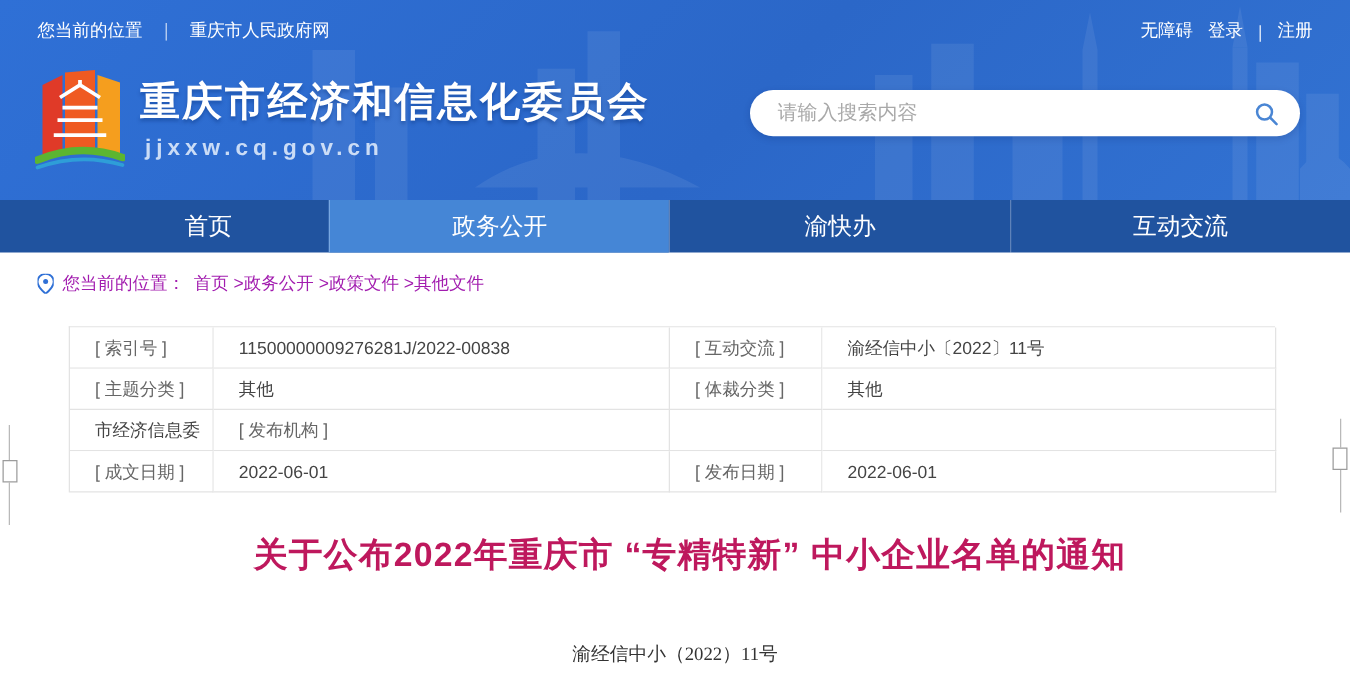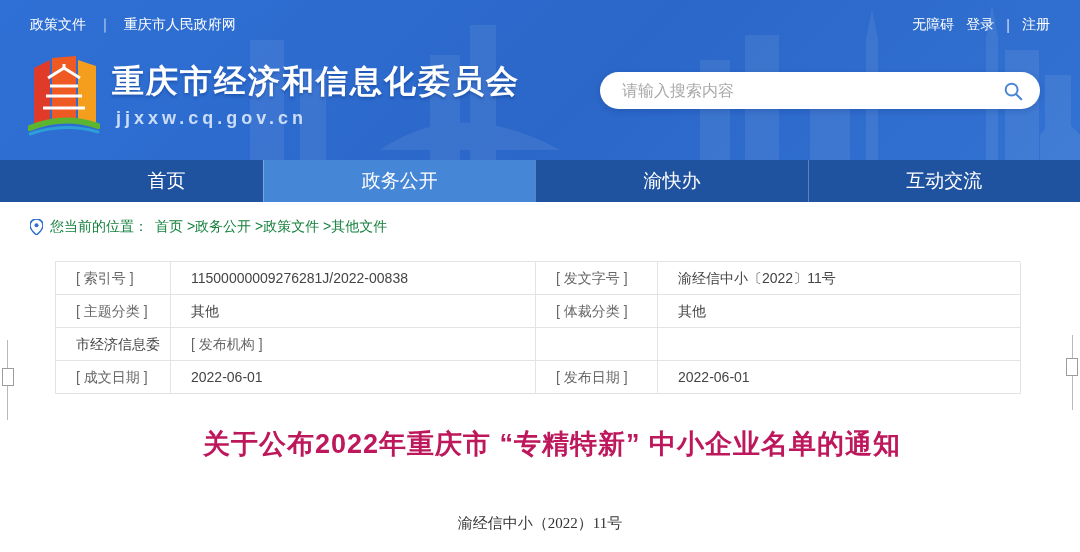--- a/index.html
+++ b/index.html
@@ -40,21 +40,21 @@
   .nav { display:flex; height:42px; background:#20539f; padding-left:70px; }
   .nav-item { width:282px; height:100%; display:flex; align-items:center; justify-content:center;
               color:#fff; font-size:19px; cursor:pointer; position:relative; }
   .nav-item:first-child { width:200px; }
   .nav-item + .nav-item { border-left:1px solid rgba(255,255,255,.28); }
   .nav-item.active { background:#4586d6; }
 
   
   .content { position:relative; background:#fff; }
   .breadcrumb { display:flex; align-items:center; gap:7px;
-                margin:16px 0 0 30px; font-size:14px; color:#15803d; }
+                margin:16px 0 0 30px; font-size:14px; color:#a21caf; }
   .pin-icon { width:13px; height:16px; }
 
   .doc-table { display:grid; grid-template-columns:115px 365px 122px 363px;
                margin:25px 0 0 55px; width:965px;
                border-top:1px solid #e3e3e3; border-left:1px solid #e3e3e3;
                font-size:14px; }
   .doc-table .cell { height:33px; line-height:32px; padding-left:20px;
                      border-right:1px solid #e3e3e3; border-bottom:1px solid #e3e3e3;
                      white-space:nowrap; overflow:hidden; background:#fff; }
   .doc-table .lbl { color:#666; }
@@ -91,21 +91,21 @@
         <rect x="866" y="40" width="12" height="120"></rect>
         <polygon points="992,5 998,38 986,38"></polygon>
         <rect x="986" y="38" width="12" height="122"></rect>
         <path d="M380,150 Q460,95 560,150 Z"></path>
         <path d="M1040,135 Q1060,110 1080,135 L1080,160 L1040,160 Z"></path>
       </g>
     </svg>
 
     <div class="top-links">
       <div class="grp">
-        <a>政策文件</a>
+        <a>您当前的位置</a>
         <span class="sep">｜</span>
         <a>重庆市人民政府网</a>
       </div>
       <div class="grp">
         <a>无障碍</a>
         <a>登录</a>
         <span class="sep">|</span>
         <a>注册</a>
       </div>
     </div>
@@ -152,21 +152,21 @@
         <path d="M6.5 0 C2.9 0 0 2.9 0 6.4 C0 10.5 6.5 16 6.5 16 C6.5 16 13 10.5 13 6.4 C13 2.9 10.1 0 6.5 0 Z" fill="none" stroke="#2f70d6" stroke-width="1.6"></path>
         <circle cx="6.5" cy="6.2" r="2" fill="#2f70d6"></circle>
       </svg>
       <span>您当前的位置：</span>
       <span>首页 &gt;政务公开 &gt;政策文件 &gt;其他文件</span>
     </div>
 
     <div class="doc-table">
       <div class="cell lbl">[ 索引号 ]</div>
       <div class="cell val">11500000009276281J/2022-00838</div>
-      <div class="cell lbl">[ 发文字号 ]</div>
+      <div class="cell lbl">[ 互动交流 ]</div>
       <div class="cell val">渝经信中小〔2022〕11号</div>
 
       <div class="cell lbl">[ 主题分类 ]</div>
       <div class="cell val">其他</div>
       <div class="cell lbl">[ 体裁分类 ]</div>
       <div class="cell val">其他</div>
 
       <div class="cell val">市经济信息委</div>
       <div class="cell lbl">[ 发布机构 ]</div>
       <div class="cell lbl"></div>

